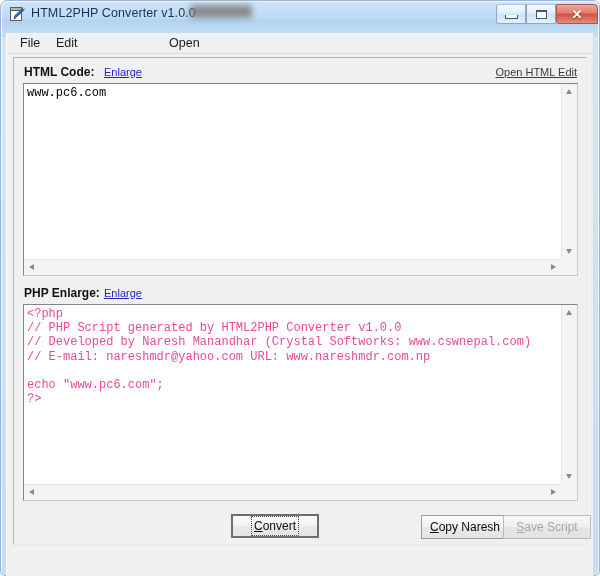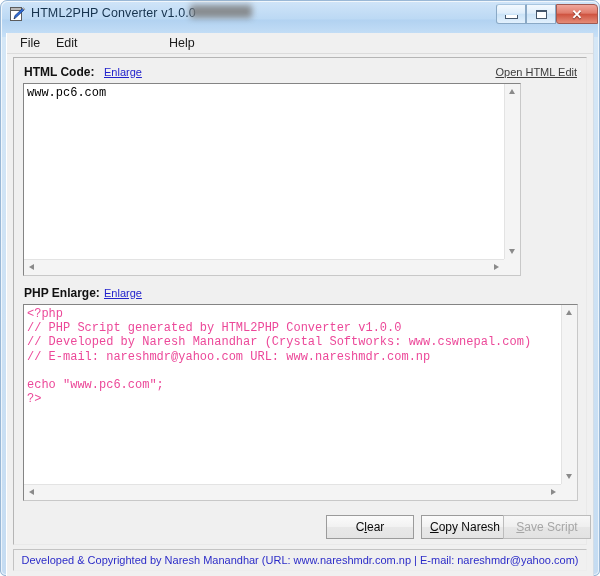--- a/index.html
+++ b/index.html
@@ -357,30 +357,30 @@
       <span class="win-btn-glyph close-glyph">✕</span>
     </div>
   </div>
 
   <div id="client">
 
     <div id="menubar">
       <div class="menu-item" style="left:6px;">File</div>
       <div class="menu-item" style="left:42px;">Edit</div>
       <div class="menu-item" style="left:80px;margin-top:26px;">Conversion</div>
-      <div class="menu-item" style="left:155px;">Help</div>
+      <div class="menu-item" style="left:155px;">Open</div>
     </div>
 
     <div id="panel">
 
       <div class="section-label" style="left:10px; top:7px;">HTML Code:</div>
       <div class="enlarge-link" style="left:90px; top:8px;">Enlarge</div>
       <div id="open-html-file" style="right:9px; top:8px;">Open HTML Edit</div>
 
-      <div class="editbox" style="left:9px; top:25px; width:498px; height:193px;padding-left:34px;">
+      <div class="editbox" style="left:9px; top:25px; width:555px; height:193px;padding-left:34px;">
         <pre class="edit-text">www.pc6.com</pre>
         <div class="vscroll">
           <i class="sb-arrow arrow-up"></i>
           <i class="sb-arrow arrow-down"></i>
         </div>
         <div class="hscroll">
           <i class="sb-arrow arrow-left"></i>
           <i class="sb-arrow arrow-right"></i>
         </div>
         <div class="scroll-corner"></div>
@@ -401,28 +401,25 @@
           <i class="sb-arrow arrow-up"></i>
           <i class="sb-arrow arrow-down"></i>
         </div>
         <div class="hscroll">
           <i class="sb-arrow arrow-left"></i>
           <i class="sb-arrow arrow-right"></i>
         </div>
         <div class="scroll-corner"></div>
       </div>
 
-      <div class="form-btn" style="left:312px; top:457px; width:88px;">
-        <span class="btn-inner"><span>C</span><span class="acc">l</span><span>ear</span></span>
+      <div class="form-btn default" style="left:217px; top:456px; width:88px;">
+        <span class="btn-inner"><span></span><span class="acc">C</span><span>onvert</span></span>
       </div>
       <div class="form-btn" style="left:407px; top:457px; width:88px;">
         <span class="btn-inner"><span></span><span class="acc">C</span><span>opy Naresh</span></span>
       </div>
       <div class="form-btn disabled" style="left:489px; top:457px; width:88px;">
         <span class="btn-inner"><span></span><span class="acc">S</span><span>ave Script</span></span>
       </div>
     </div>
 
-    <div id="statusbar">
-      <span id="statusbar-text">Developed &amp; Copyrighted by Naresh Manandhar (URL: www.nareshmdr.com.np  |  E-mail: nareshmdr@yahoo.com)</span>
-    </div>
   </div>
 </div>
 
 </body></html>

